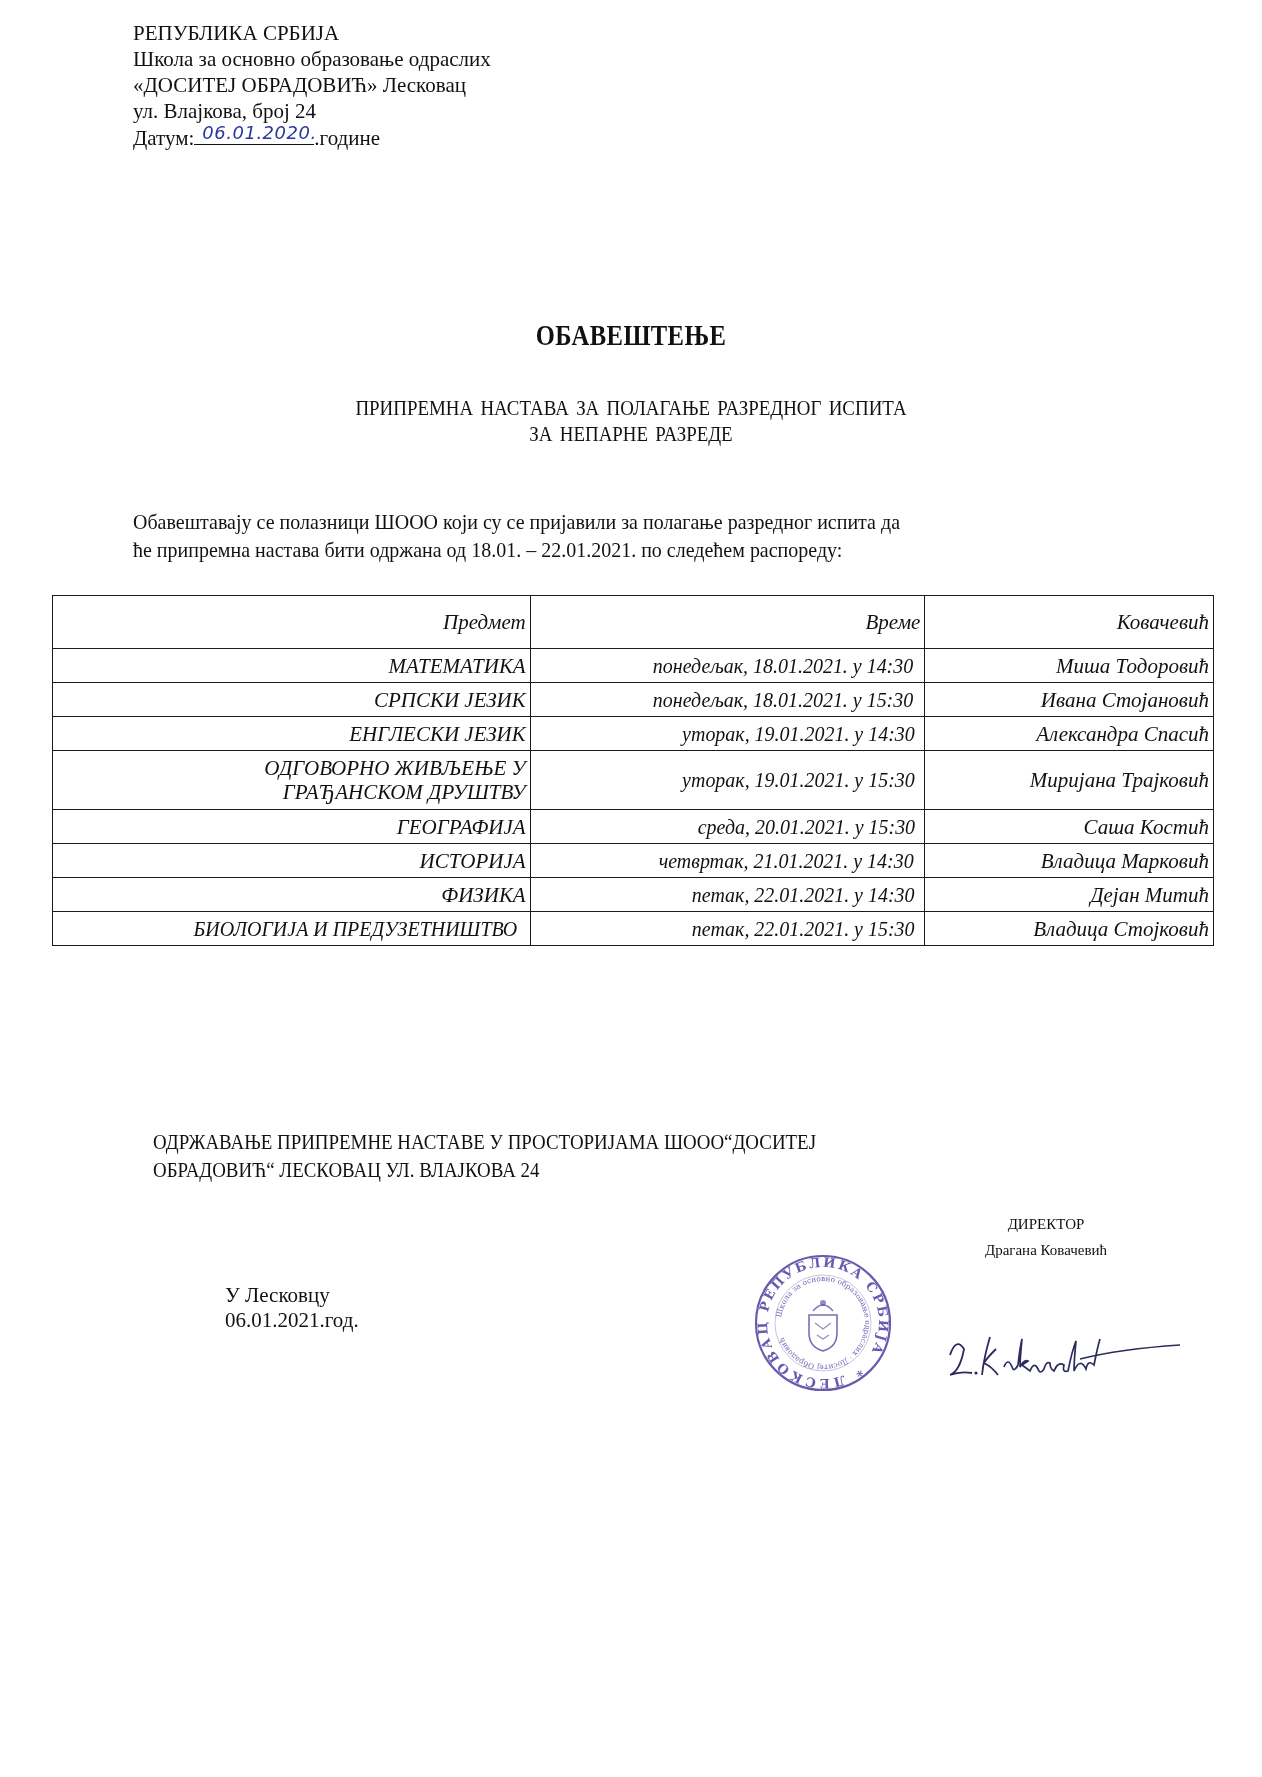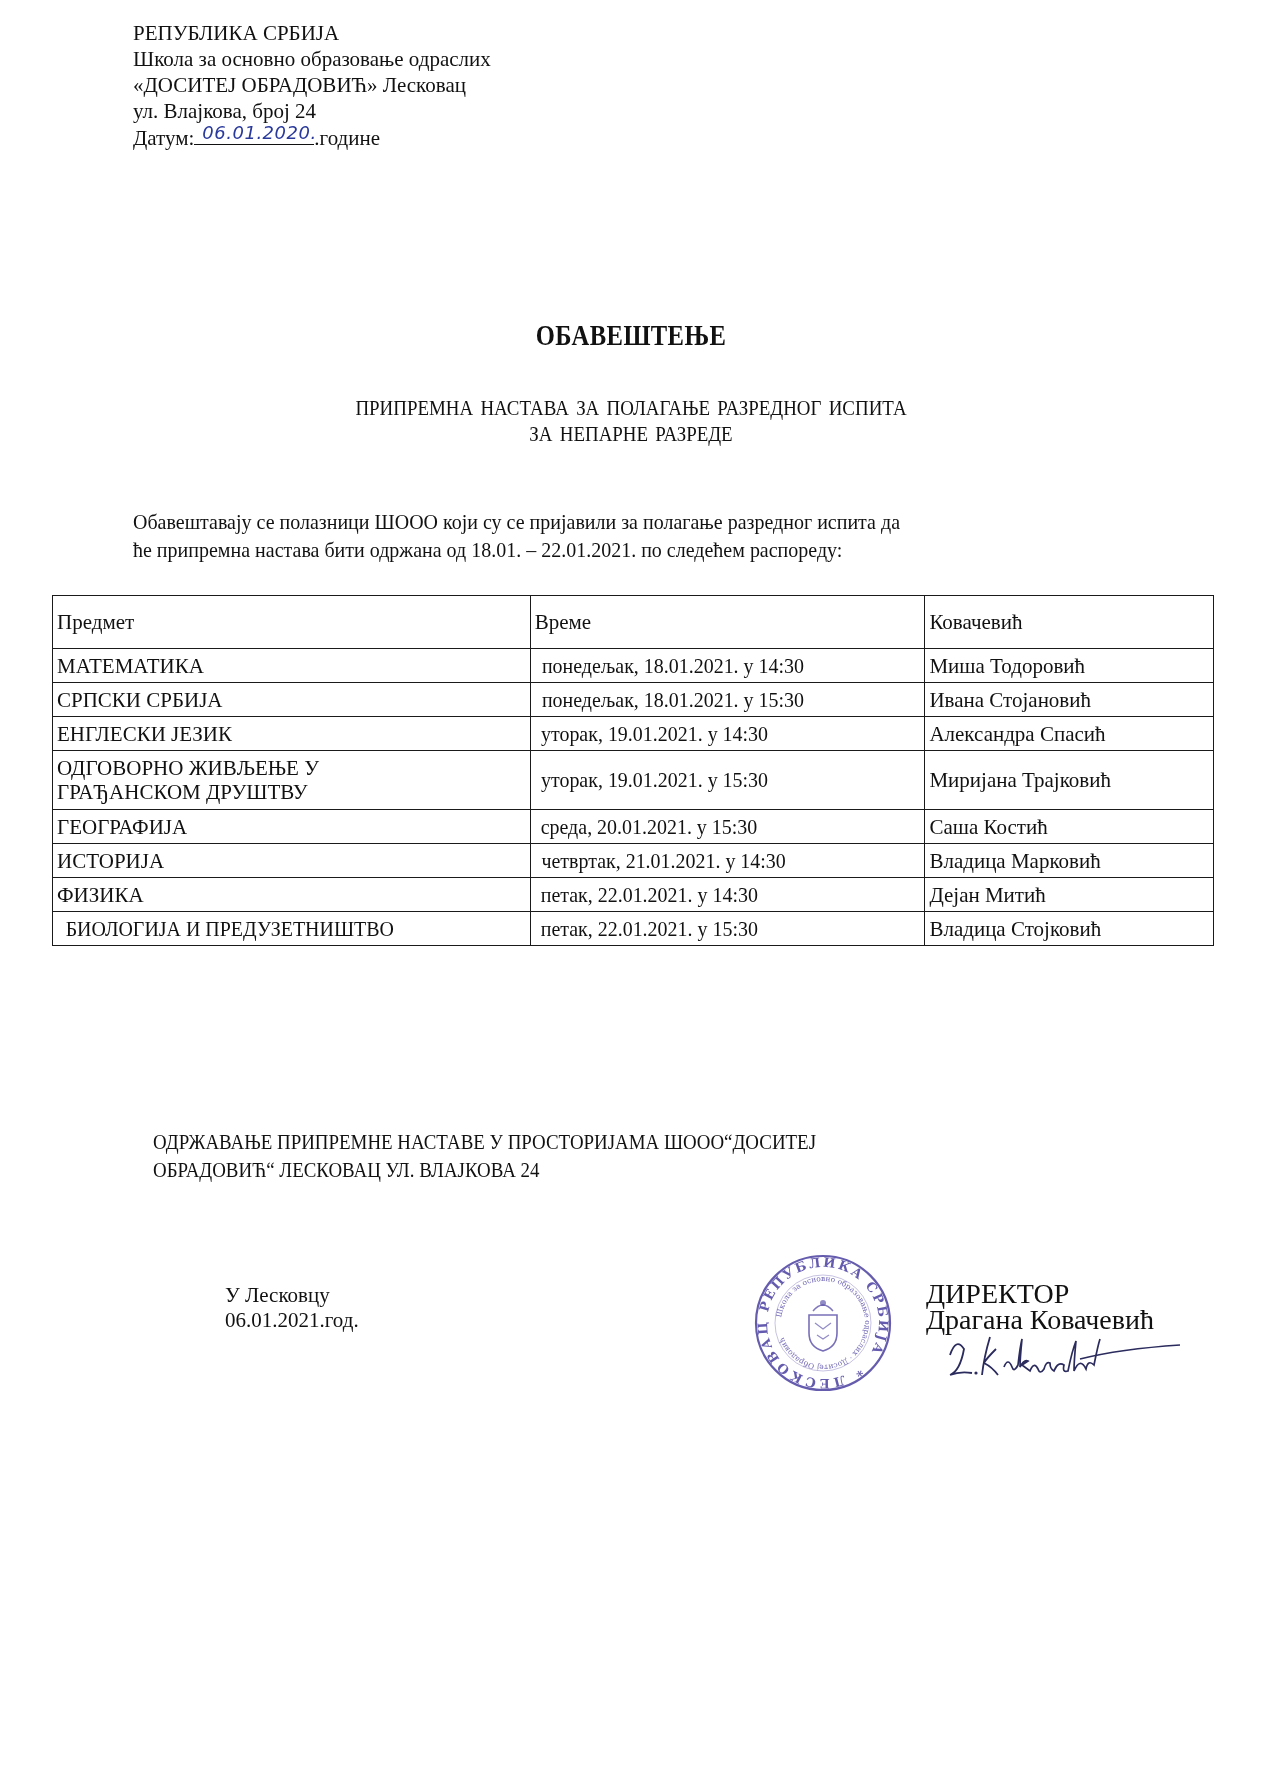--- a/index.html
+++ b/index.html
@@ -41,41 +41,41 @@
     transform-origin: left top; transform: scaleX(0.93);
   }
   .intro div { white-space: nowrap; }
 
   
   table.schedule {
     position: absolute; left: 52px; top: 595px; width: 1162px;
     border-collapse: collapse; font-size: 21px;
   }
   table.schedule td, table.schedule th {
-    border: 1.8px solid #1a1a1a; text-align: left; font-weight: normal;
-    padding: 0 4px; line-height: 24px;
+    border: 1.8px solid #1a1a1a; text-align: right; font-weight: normal;
+    padding: 0 4px; line-height: 24px; font-style: italic;
   }
   table.schedule th { height: 52px; }
   table.schedule td { height: 33px; }
   table.schedule tr.tall td { height: 58px; }
   col.c1 { width: 478px; } col.c2 { width: 395px; } col.c3 { width: 289px; }
   .narrow { display: inline-block; transform: scaleX(0.95); white-space: nowrap; }
 
   
   .venue {
     left: 153px; top: 1128px; font-size: 22px; line-height: 28px;
     transform-origin: left top; transform: scaleX(0.86); white-space: nowrap;
   }
 
   .place { left: 225px; top: 1283px; font-size: 21px; line-height: 25px; width: 180px; }
 
   
   .stamp { left: 753px; top: 1253px; width: 140px; height: 140px; }
 
-  .director { left: 926px; top: 1281px; font-size: 28px; line-height: 26px; text-align: left; width: 240px; }
+  .director { left: 926px; top: 1211px; font-size: 15px; line-height: 26px; text-align: center; width: 240px; }
   .signature { left: 940px; top: 1327px; width: 260px; height: 60px; }
 </style>
 </head>
 <body>
 
 <div class="abs letterhead">
   <div>РЕПУБЛИКА СРБИЈА</div>
   <div>Школа за основно образовање одраслих</div>
   <div>«ДОСИТЕЈ ОБРАДОВИЋ» Лесковац</div>
   <div>ул. Влајкова, број 24</div>
@@ -106,21 +106,21 @@
       <th>Ковачевић</th>
     </tr>
   </thead>
   <tbody>
     <tr>
       <td>МАТЕМАТИКА</td>
       <td><span class="narrow">понедељак, 18.01.2021. у 14:30</span></td>
       <td>Миша Тодоровић</td>
     </tr>
     <tr>
-      <td>СРПСКИ СРБИЈА</td>
+      <td>СРПСКИ ЈЕЗИК</td>
       <td><span class="narrow">понедељак, 18.01.2021. у 15:30</span></td>
       <td>Ивана  Стојановић</td>
     </tr>
     <tr>
       <td>ЕНГЛЕСКИ ЈЕЗИК</td>
       <td><span class="narrow">уторак, 19.01.2021. у 14:30</span></td>
       <td>Александра Спасић</td>
     </tr>
     <tr class="tall">
       <td>

